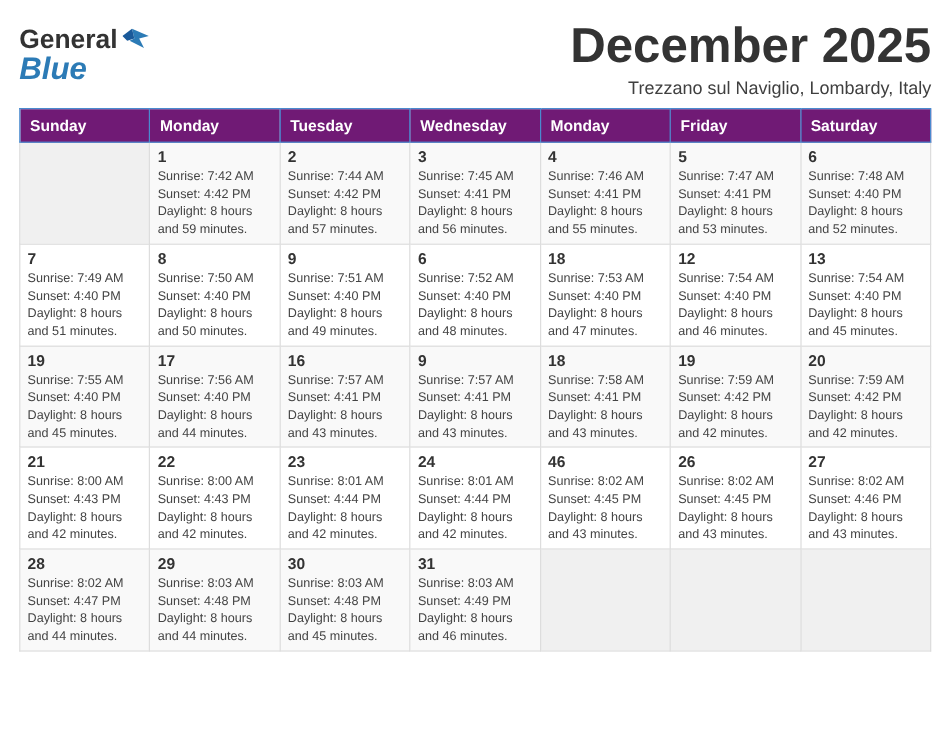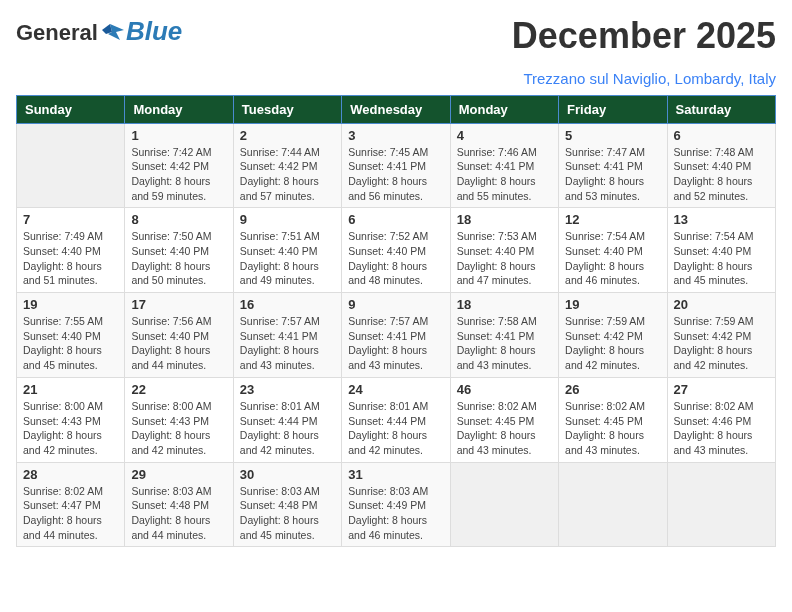--- a/index.html
+++ b/index.html
@@ -11,45 +11,45 @@
       padding: 16px;
     }
     .header {
       display: flex;
       align-items: flex-start;
       justify-content: space-between;
       margin-bottom: 8px;
     }
     .logo {
       display: flex;
-      flex-direction: row;
+      flex-direction: column;
       align-items: flex-start;
       margin-top: 4px;
     }
     .title-block {
       text-align: right;
     }
     .month-title {
-      font-size: 36px;
+      font-size: 41px;
       font-weight: bold;
       color: #333;
       line-height: 1.1;
     }
     .location {
       font-size: 15px;
-      color: #3b82f6;
-      margin-top: 14px;
+      color: #404040;
+      margin-top: 4px;
     }
     .calendar {
       width: 100%;
       border-collapse: collapse;
       border: 1px solid #ccc;
     }
     .calendar th {
-      background: #14532d;
+      background: #701a75;
       color: #fff;
       text-align: left;
       padding: 6px 8px;
       font-size: 13px;
       border: 1px solid #4a8acf;
     }
     .calendar td {
       vertical-align: top;
       padding: 4px 6px;
       border: 1px solid #ddd;

